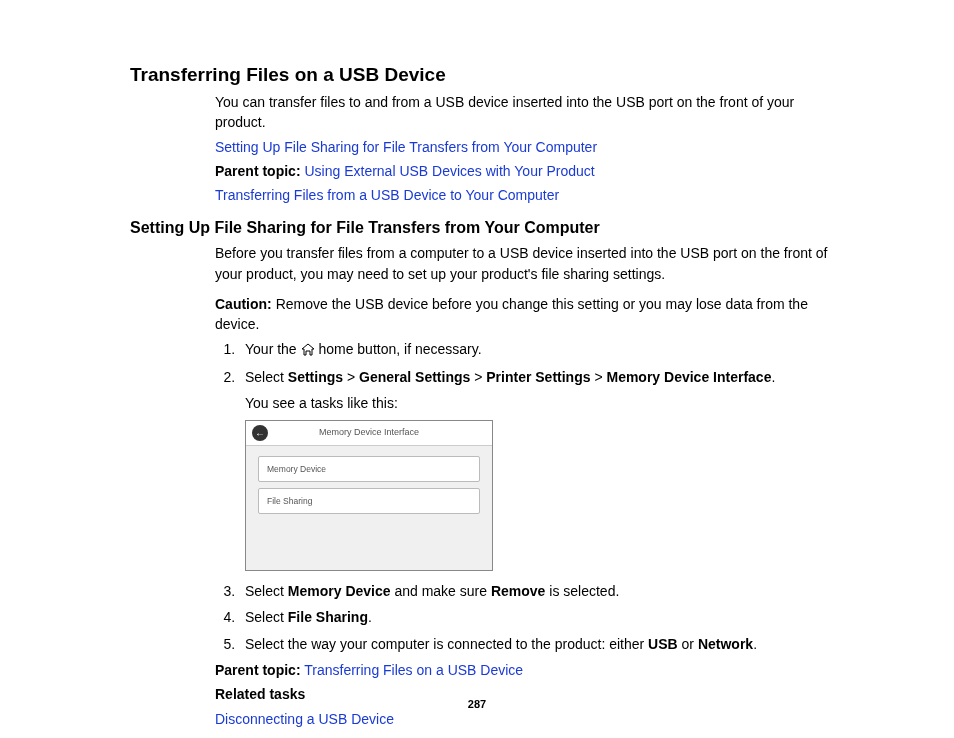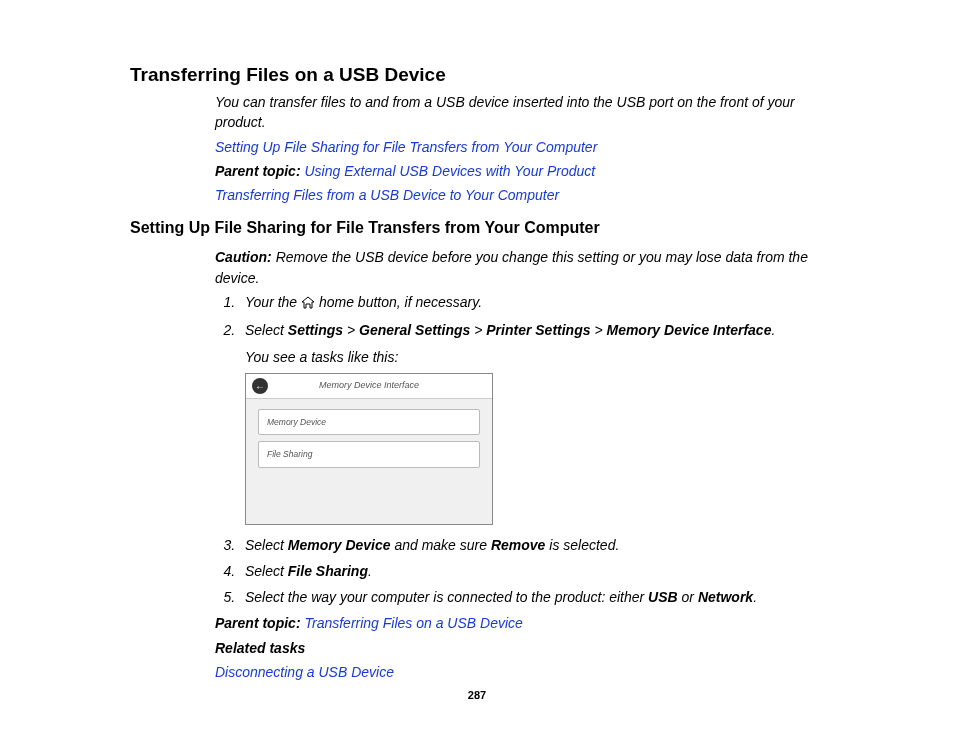--- a/index.html
+++ b/index.html
@@ -22,21 +22,20 @@
     font-weight: bold;
     margin: 0 0 6px 0;
   }
   h2 {
     font-size: 16px;
     font-weight: bold;
     margin: 14px 0 6px 0;
   }
   .indent {
     margin-left: 85px;
-    font-style: italic;
   }
   p {
     margin: 0 0 4px 0;
     line-height: 1.45;
   }
   a.link {
     color: #1a3ad4;
     text-decoration: none;
   }
   ol {
@@ -44,21 +43,21 @@
     padding-left: 24px;
   }
   ol li {
     padding-left: 6px;
     margin-bottom: 6px;
     line-height: 1.45;
   }
   .bold { font-weight: bold; }
   .page-num {
     position: absolute;
-    bottom: 37px;
+    bottom: 28px;
     left: 0;
     width: 100%;
     text-align: center;
     font-size: 11px;
     font-weight: bold;
   }
   
   .device-shot {
     width: 246px;
     border: 1px solid #888;
@@ -123,20 +122,21 @@
       <span class="bold">Parent topic:</span>
       <span> </span>
       <a href="#" class="link">Using External USB Devices with Your Product</a>
     </p>
     <p><a href="#" class="link">Transferring Files from a USB Device to Your Computer</a></p>
   </div>
 
   <h2>Setting Up File Sharing for File Transfers from Your Computer</h2>
 
   <div class="indent">
+    <p>Before you transfer files from a computer to a USB device inserted into the USB port on the front of your product, you may need to set up your product's file sharing settings.</p>
     <p style="margin-top:10px;">
       <span class="bold">Caution:</span><span> Remove the USB device before you change this setting or you may lose data from the device.</span>
     </p>
 
     <ol>
       <li>
         <span>Your the </span><span class="home-icon"><svg width="14" height="13" viewBox="0 0 14 13">
               <path d="M7 1 L13 6 L11 6 L11 12 L9 12 L9 8 L5 8 L5 12 L3 12 L3 6 L1 6 Z" fill="none" stroke="#000" stroke-width="1"></path>
             </svg></span><span> home button, if necessary.</span>
       </li>

